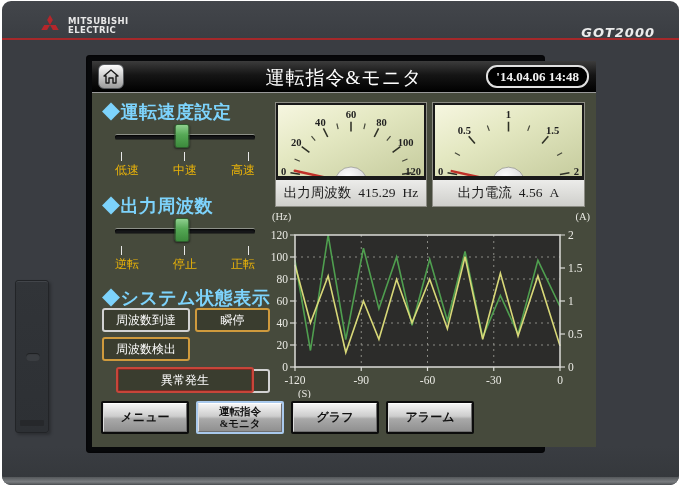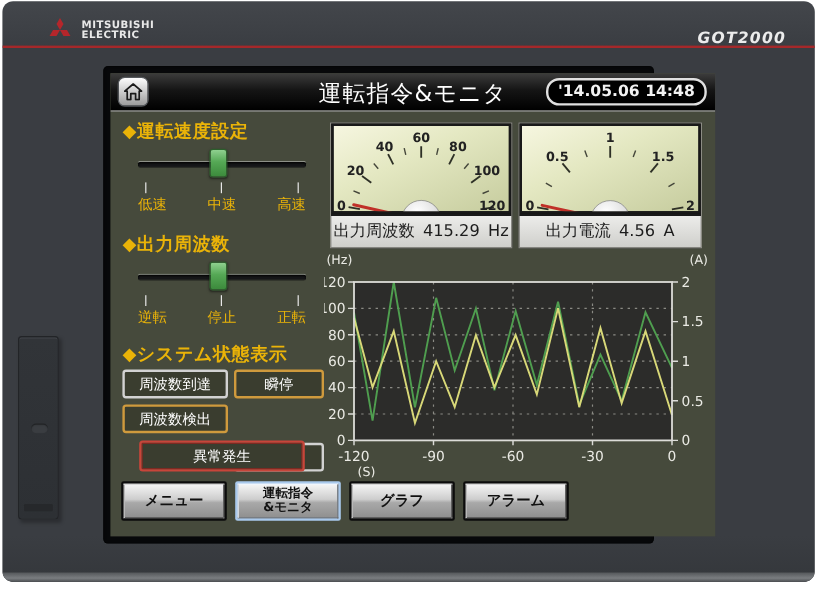--- a/index.html
+++ b/index.html
@@ -17,35 +17,35 @@
   .red-line { position:absolute; left:0; top:37px; width:100%; height:2px; background:#a5282a; }
   
   .side-door { position:absolute; left:13px; top:279px; width:34px; height:153px;
                background:linear-gradient(180deg,#313438,#2d3034); border:1px solid #222427;
                border-radius:3px; box-shadow:inset 0 1px 0 #42454a, 2px 2px 3px rgba(0,0,0,0.25); }
   .side-door .dot { position:absolute; left:10px; top:72px; width:14px; height:8px; border-radius:4px;
                background:#3a3d41; box-shadow:inset 0 1px 1px rgba(0,0,0,0.5); }
   .side-door .tag { position:absolute; left:4px; bottom:6px; width:24px; height:6px; background:#26282b; border-radius:1px; }
   
   .screen { position:absolute; left:84px; top:54px; width:459px; height:398px;
-            background:#07080a; border-radius:4px; box-shadow: inset 0 0 2px #000; }
+            background:#07080a; border-radius:4px; box-shadow: inset 0 0 2px #000; font-family: Liberation Serif, serif; }
   .lcd { position:absolute; left:6px; top:6px; width:504px; height:386px; overflow:hidden; background:#464a3c; }
   .hmi-header { position:absolute; left:0; top:0; width:100%; height:32px;
             background:linear-gradient(180deg,#3c3c3c 0%,#151515 45%,#000 100%);
             border-bottom:1px solid #9a9a9a; display:flex; align-items:center; }
   .home-btn { position:absolute; left:6px; top:3px; width:26px; height:25px; border-radius:6px;
             background:linear-gradient(180deg,#fdfdfd,#c7c7c7 55%,#9b9b9b); border:1px solid #55585c;
             display:flex; align-items:center; justify-content:center; cursor:pointer; }
   .hmi-title { position:absolute; left:0; width:100%; text-align:center; color:#fff; font-size:19px;
             font-weight:500; letter-spacing:1px; top:4px; }
   .datetime { position:absolute; right:7px; top:4px; color:#f2f2f2; font-size:13px; font-weight:bold;
             border:2px solid #e0e0e0; border-radius:11px; padding:0 8px; line-height:19px; background:#000; }
   .content { position:absolute; left:0; top:33px; width:504px; height:353px; }
   
-  .sec-title { position:absolute; color:#eab308; font-size:15px; font-weight:bold; letter-spacing:0.5px; }
+  .sec-title { position:absolute; color:#7dd3fc; font-size:18px; font-weight:bold; letter-spacing:0.5px; }
   .slider { position:absolute; width:140px; height:54px; }
   .slider .track { position:absolute; left:0; top:12px; width:140px; height:6px; background:#17181a;
             border-top:1px solid #8d9088; border-bottom:1px solid #2a2c26; border-radius:2px;
             box-shadow:inset 0 1px 2px #000; }
   .slider .handle { position:absolute; top:2px; width:15px; height:24px; transform:translateX(-50%);
             background:linear-gradient(180deg,#8fd08f 0%,#55a855 45%,#3c8a3c 100%);
             border:1px solid #2c5e2c; border-radius:3px; box-shadow:0 1px 2px rgba(0,0,0,0.5); cursor:pointer; }
   .slider .tickrow { position:absolute; left:0; top:30px; width:140px; height:10px; }
   .slider .tick { position:absolute; top:0; width:1px; height:9px; background:#e8e8e8; }
   .slider .labelrow { position:absolute; left:-14px; top:40px; width:168px; display:flex; justify-content:space-between; }
@@ -100,21 +100,21 @@
     <div class="lcd">
 
       <div class="hmi-header">
         <div class="hmi-title">運転指令&amp;モニタ</div>
       </div>
       <div class="home-btn">
         <svg width="16" height="15" viewBox="0 0 16 15">
           <path d="M8 1 L15 7 L13 7 L13 14 L10 14 L10 9 L6 9 L6 14 L3 14 L3 7 L1 7 Z" fill="none" stroke="#1a1a1a" stroke-width="1.4" stroke-linejoin="round"></path>
         </svg>
       </div>
-      <div class="datetime">'14.05.06 14:48</div>
+      <div class="datetime">'14.04.06 14:48</div>
 
       <div class="content">
 
         <div class="sec-title" style="left:10px; top:6px;">◆運転速度設定</div>
         <div class="slider" style="left:23px; top:28px;">
           <div class="track"></div>
           <div class="handle" id="speed-handle" style="left: 48%;"></div>
           <div class="tickrow">
             <div class="tick" style="left:6px;"></div>
               <div class="tick" style="left:69px;"></div>

